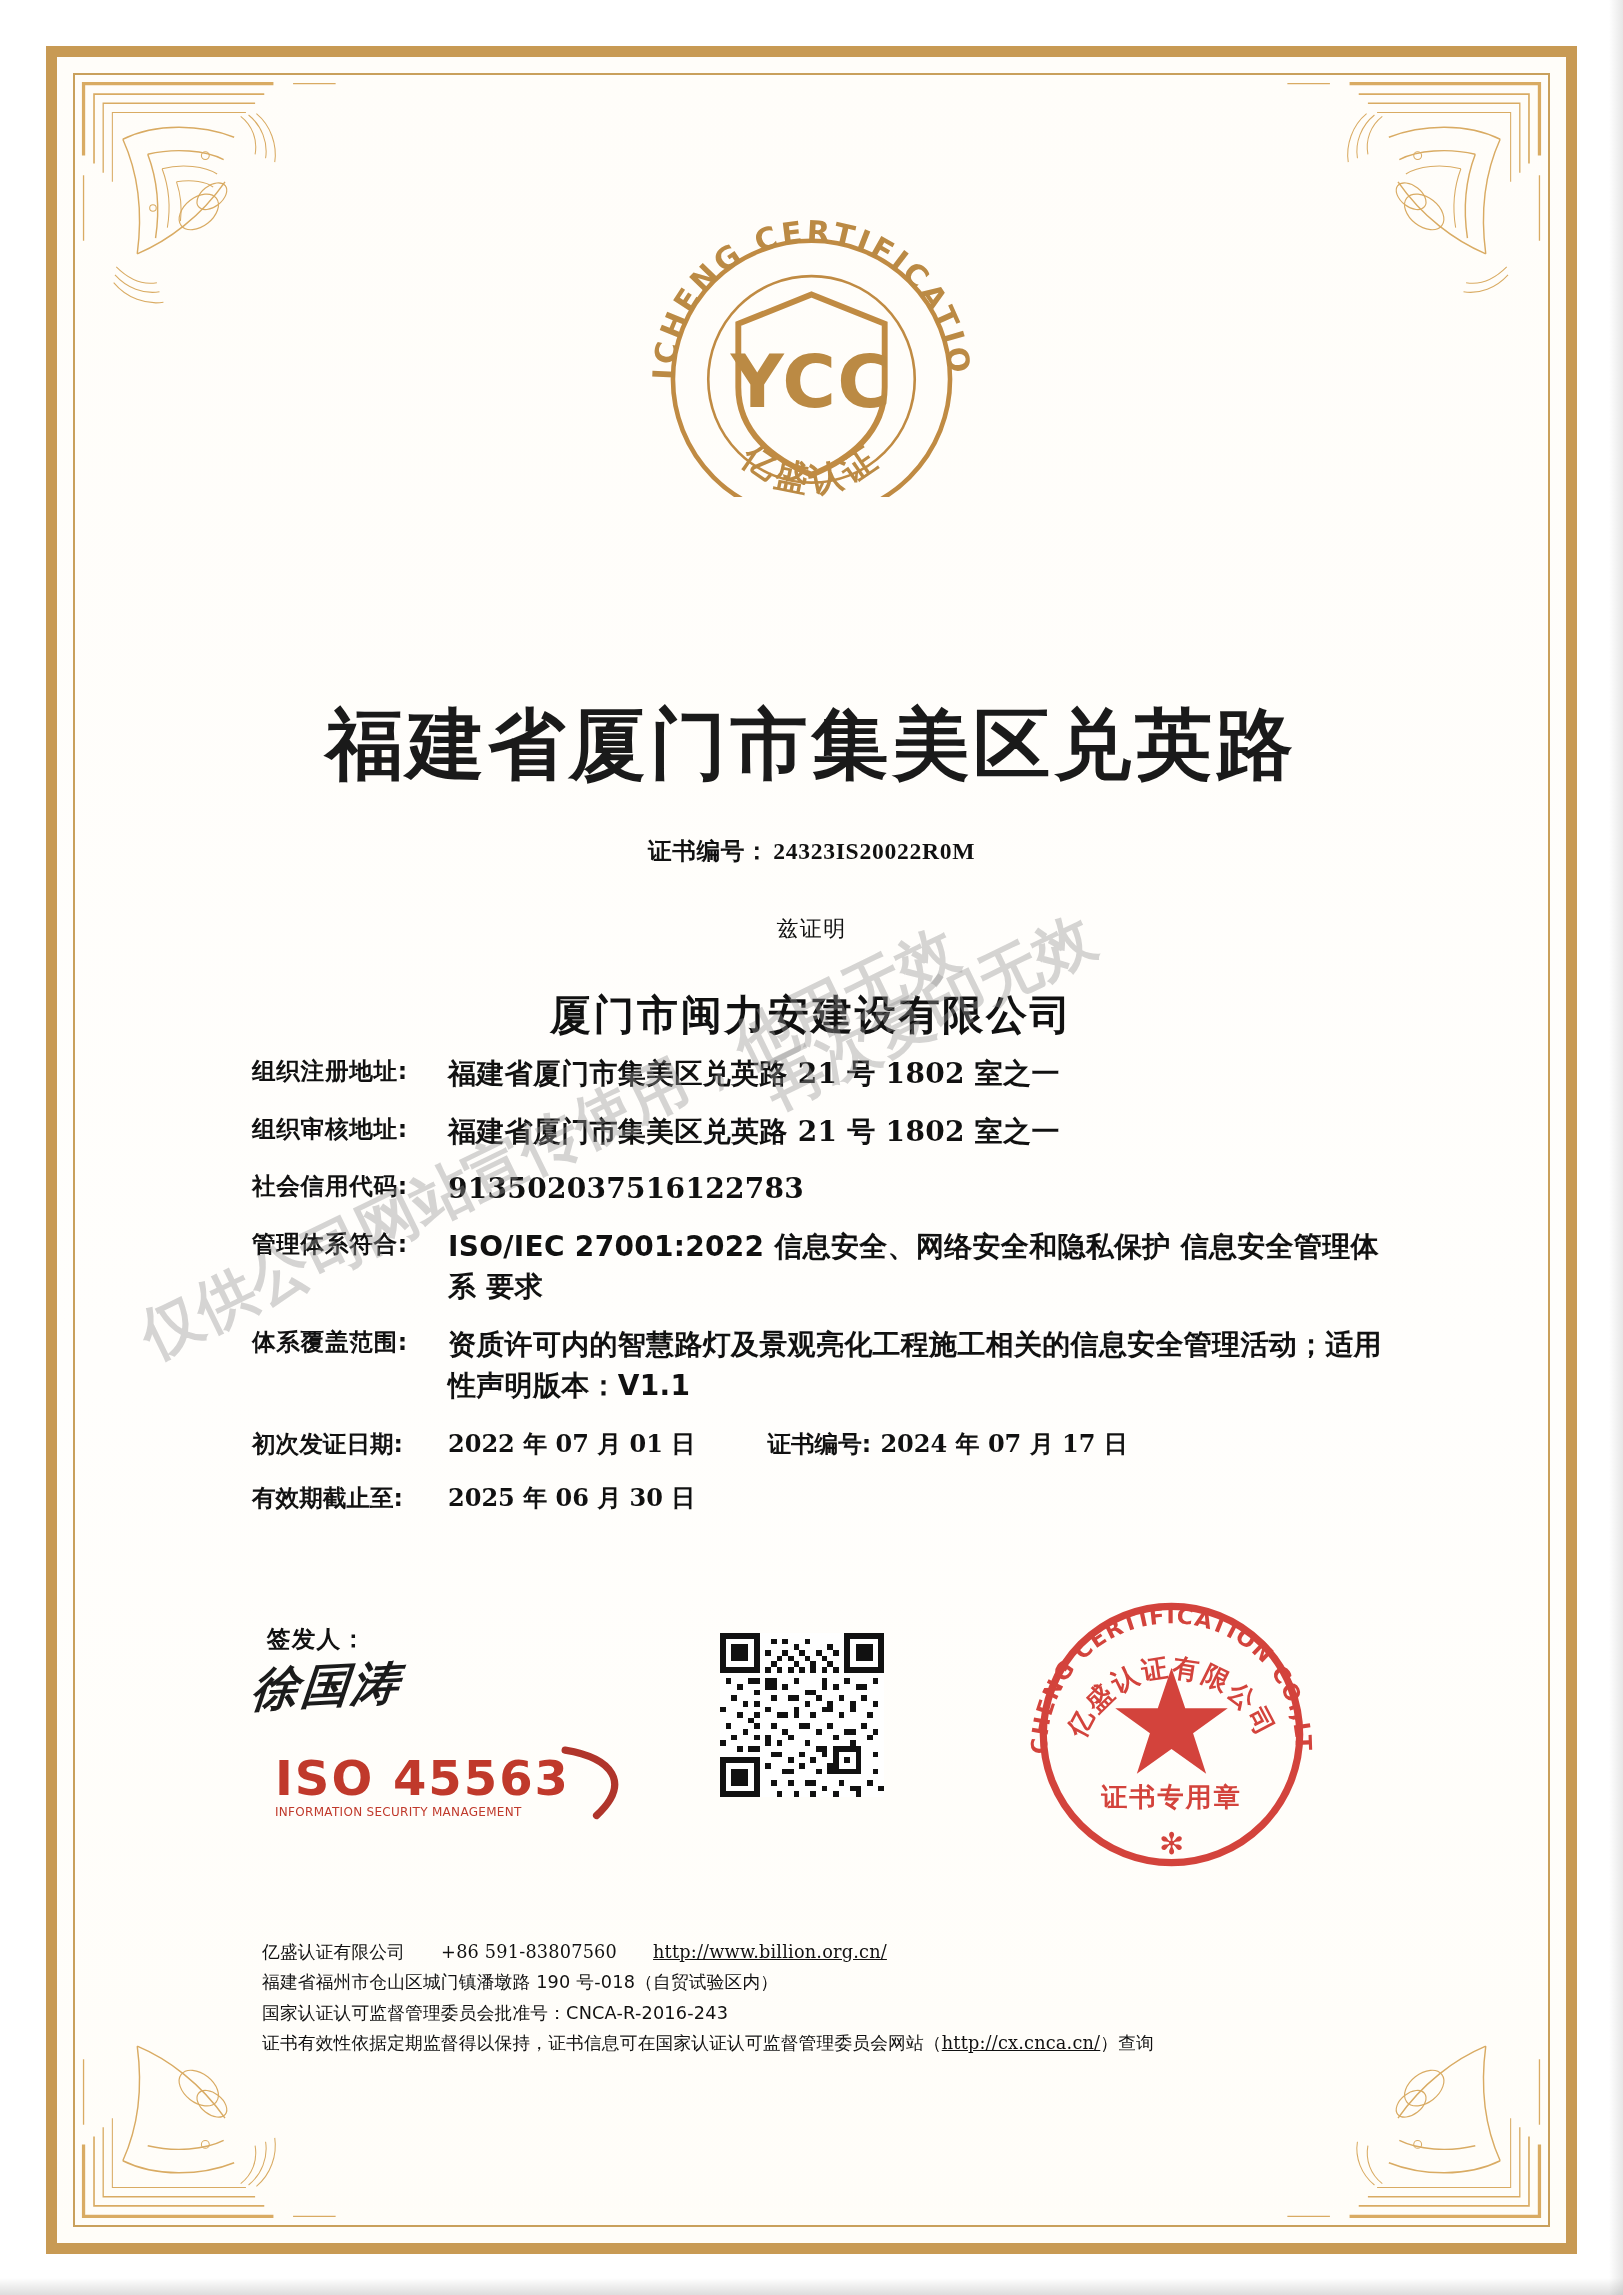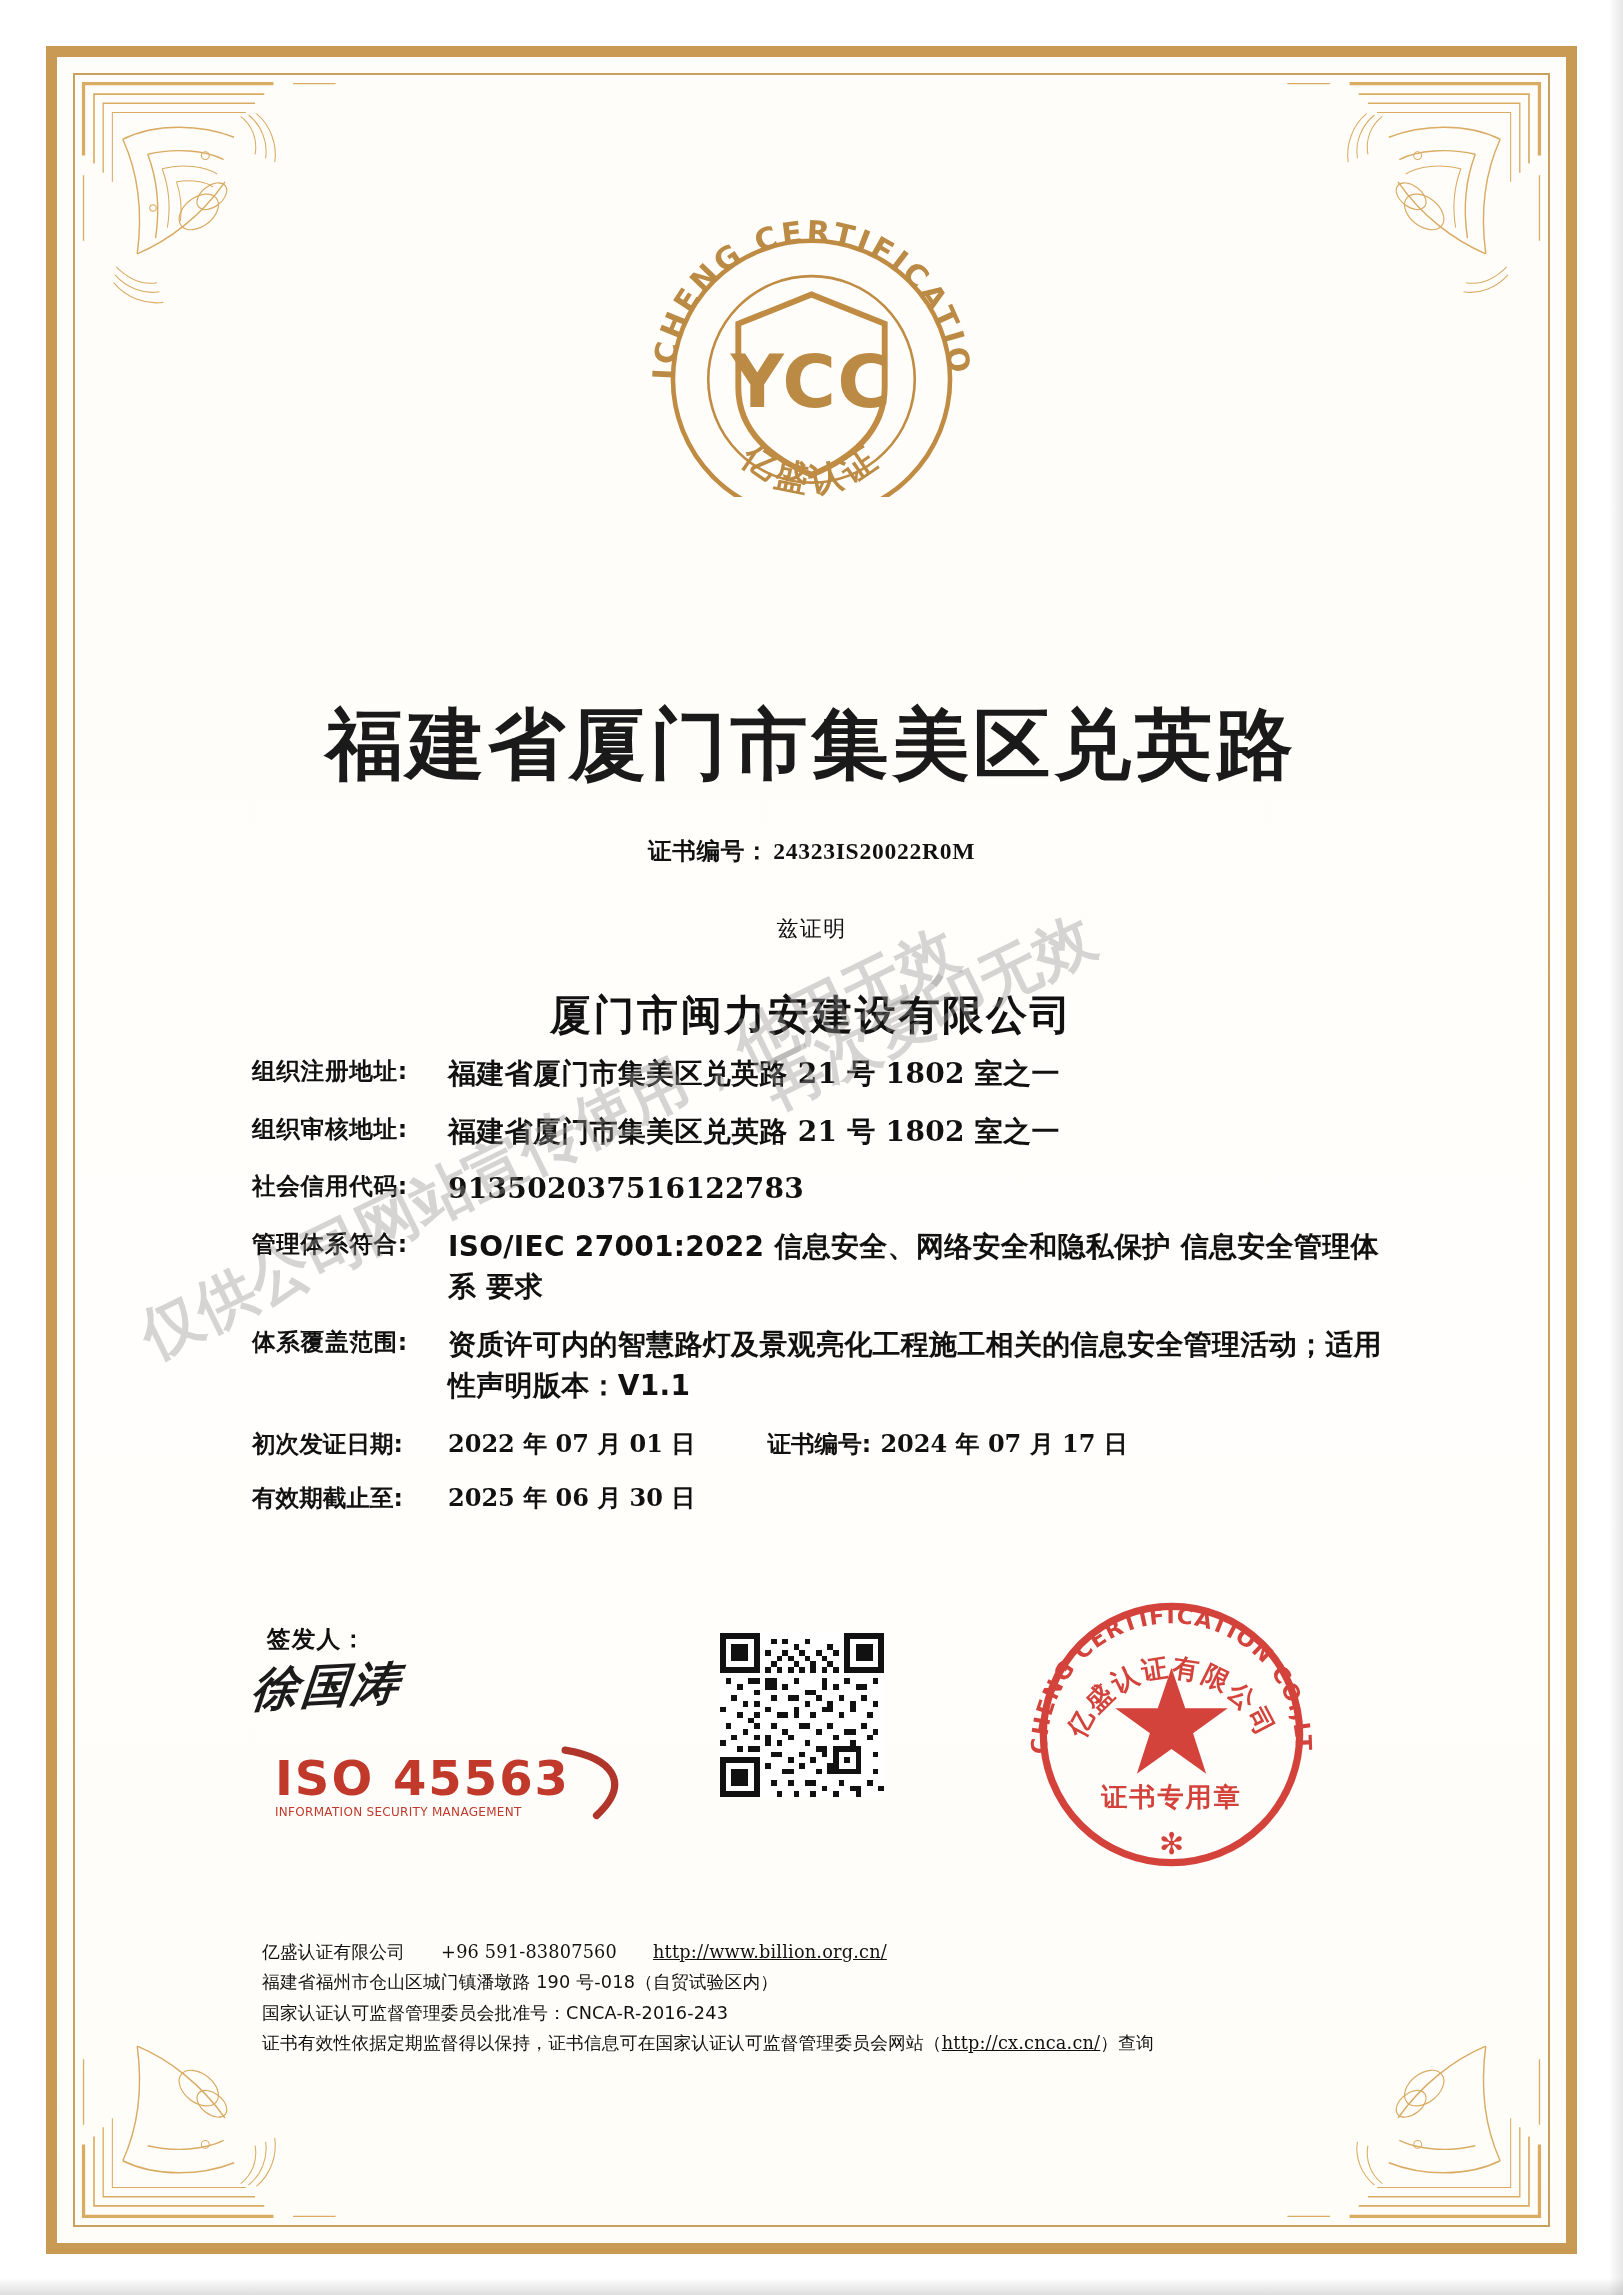--- a/index.html
+++ b/index.html
@@ -689,21 +689,21 @@
       </text>
       <polygon points="250,148 271,210 336,210 283,248 303,310 250,272 197,310 217,248 164,210 229,210" fill="#d0342c"></polygon>
       <text x="250" y="360" text-anchor="middle" font-family="'DejaVu Sans', sans-serif" font-size="40" font-weight="bold" fill="#d0342c" letter-spacing="3">证书专用章</text>
       <text x="250" y="432" text-anchor="middle" font-size="46" fill="#d0342c">✻</text>
     </svg>
   </div>
 
   <div class="footer">
     <div class="line1">
       <span class="org">亿盛认证有限公司</span>
-      <span class="tel">+96 591-83807560</span>
+      <span class="tel">+86 591-83807560</span>
       <span class="link">http://www.billion.org.cn/</span>
     </div>
     <div>福建省福州市仓山区城门镇潘墩路 190 号-018（自贸试验区内）</div>
     <div>国家认证认可监督管理委员会批准号：CNCA-R-2016-243</div>
     <div>
       <span>证书有效性依据定期监督得以保持，证书信息可在国家认证认可监督管理委员会网站（</span><span class="link">http://cx.cnca.cn/</span><span>）查询</span>
     </div>
   </div>
 
   <div class="watermark">

